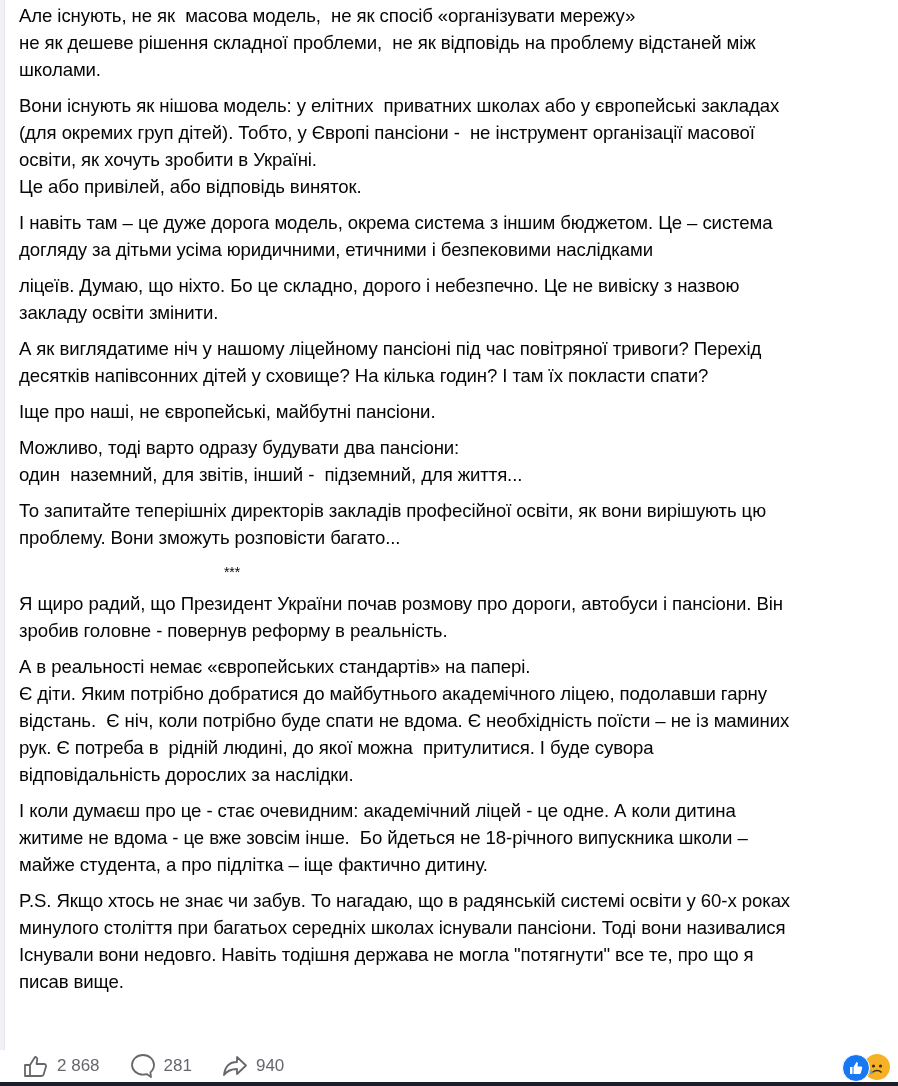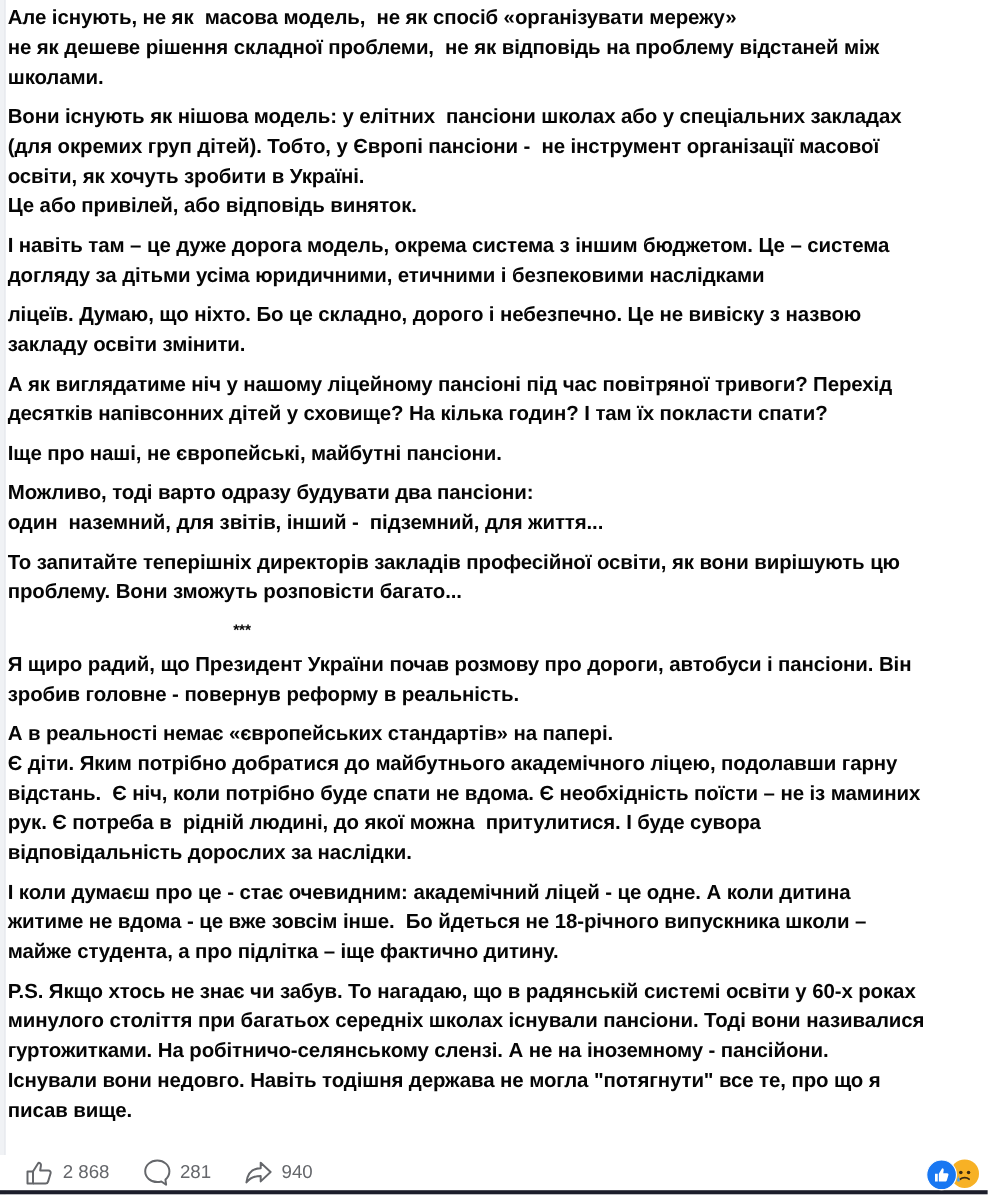--- a/index.html
+++ b/index.html
@@ -8,24 +8,23 @@
     background: #ffffff;
     font-family: "Liberation Sans", sans-serif;
     color: #050505;
     position: relative;
   }
   .left-edge {
     position: absolute; left: 0; top: 0; bottom: 0; width: 4px;
     background: #f0f2f5; border-right: 1px solid #e4e6eb;
   }
   .post-body {
-    position: absolute; left: 7px; top: 0; width: 870px;
+    position: absolute; left: 19px; top: 0; width: 870px;
     font-size: 18.6px; line-height: 27px;
     letter-spacing: -0.1px;
-    font-weight: bold;
   }
   .para { margin: 0 0 9px 0; }
   .para .line { display: block; white-space: pre; }
   .para.first { margin-top: 2px; }
   .separator { display: block; white-space: pre; padding-left: 205px; font-size: 14px; line-height: 24px; margin-bottom: 6px; }
   .footer {
     position: absolute; left: 0; right: 0; top: 1050px; height: 32px;
     display: flex; align-items: center;
     background: #ffffff;
   }
@@ -43,21 +42,21 @@
 
 <div class="left-edge"></div>
 
 <div class="post-body">
   <div class="para first">
     <span class="line">Але існують, не як  масова модель,  не як спосіб «організувати мережу»</span>
     <span class="line">не як дешеве рішення складної проблеми,  не як відповідь на проблему відстаней між</span>
     <span class="line">школами.</span>
   </div>
   <div class="para">
-    <span class="line">Вони існують як нішова модель: у елітних  пансіони школах або у спеціальних закладах</span>
+    <span class="line">Вони існують як нішова модель: у елітних  приватних школах або у європейські закладах</span>
     <span class="line">(для окремих груп дітей). Тобто, у Європі пансіони -  не інструмент організації масової</span>
     <span class="line">освіти, як хочуть зробити в Україні.</span>
     <span class="line">Це або привілей, або відповідь виняток.</span>
   </div>
   <div class="para">
     <span class="line">І навіть там – це дуже дорога модель, окрема система з іншим бюджетом. Це – система</span>
     <span class="line">догляду за дітьми усіма юридичними, етичними і безпековими наслідками</span>
   </div>
   <div class="para">
     <span class="line">ліцеїв. Думаю, що ніхто. Бо це складно, дорого і небезпечно. Це не вивіску з назвою</span>
@@ -93,21 +92,20 @@
     <span class="line">відповідальність дорослих за наслідки.</span>
   </div>
   <div class="para">
     <span class="line">І коли думаєш про це - стає очевидним: академічний ліцей - це одне. А коли дитина</span>
     <span class="line">житиме не вдома - це вже зовсім інше.  Бо йдеться не 18-річного випускника школи –</span>
     <span class="line">майже студента, а про підлітка – іще фактично дитину.</span>
   </div>
   <div class="para">
     <span class="line">P.S. Якщо хтось не знає чи забув. То нагадаю, що в радянській системі освіти у 60-х роках</span>
     <span class="line">минулого століття при багатьох середніх школах існували пансіони. Тоді вони називалися</span>
-    <span class="line">гуртожитками. На робітничо-селянському слензі. А не на іноземному - пансійони.</span>
     <span class="line">Існували вони недовго. Навіть тодішня держава не могла "потягнути" все те, про що я</span>
     <span class="line">писав вище.</span>
   </div>
 </div>
 
 <div class="footer">
   <div class="action first-action">
     <svg width="26" height="24" viewBox="0 0 26 24" fill="none" stroke="#65676b" stroke-width="1.8" stroke-linejoin="round">
       <path d="M2 11h5v11H2z"></path>
       <path d="M7 11l5-8c1.5 0 2.5 1.2 2.2 2.8L13.5 10H21c1.4 0 2.4 1.3 2 2.6l-2.3 7.6c-.3 1-1.2 1.8-2.3 1.8H7"></path>

